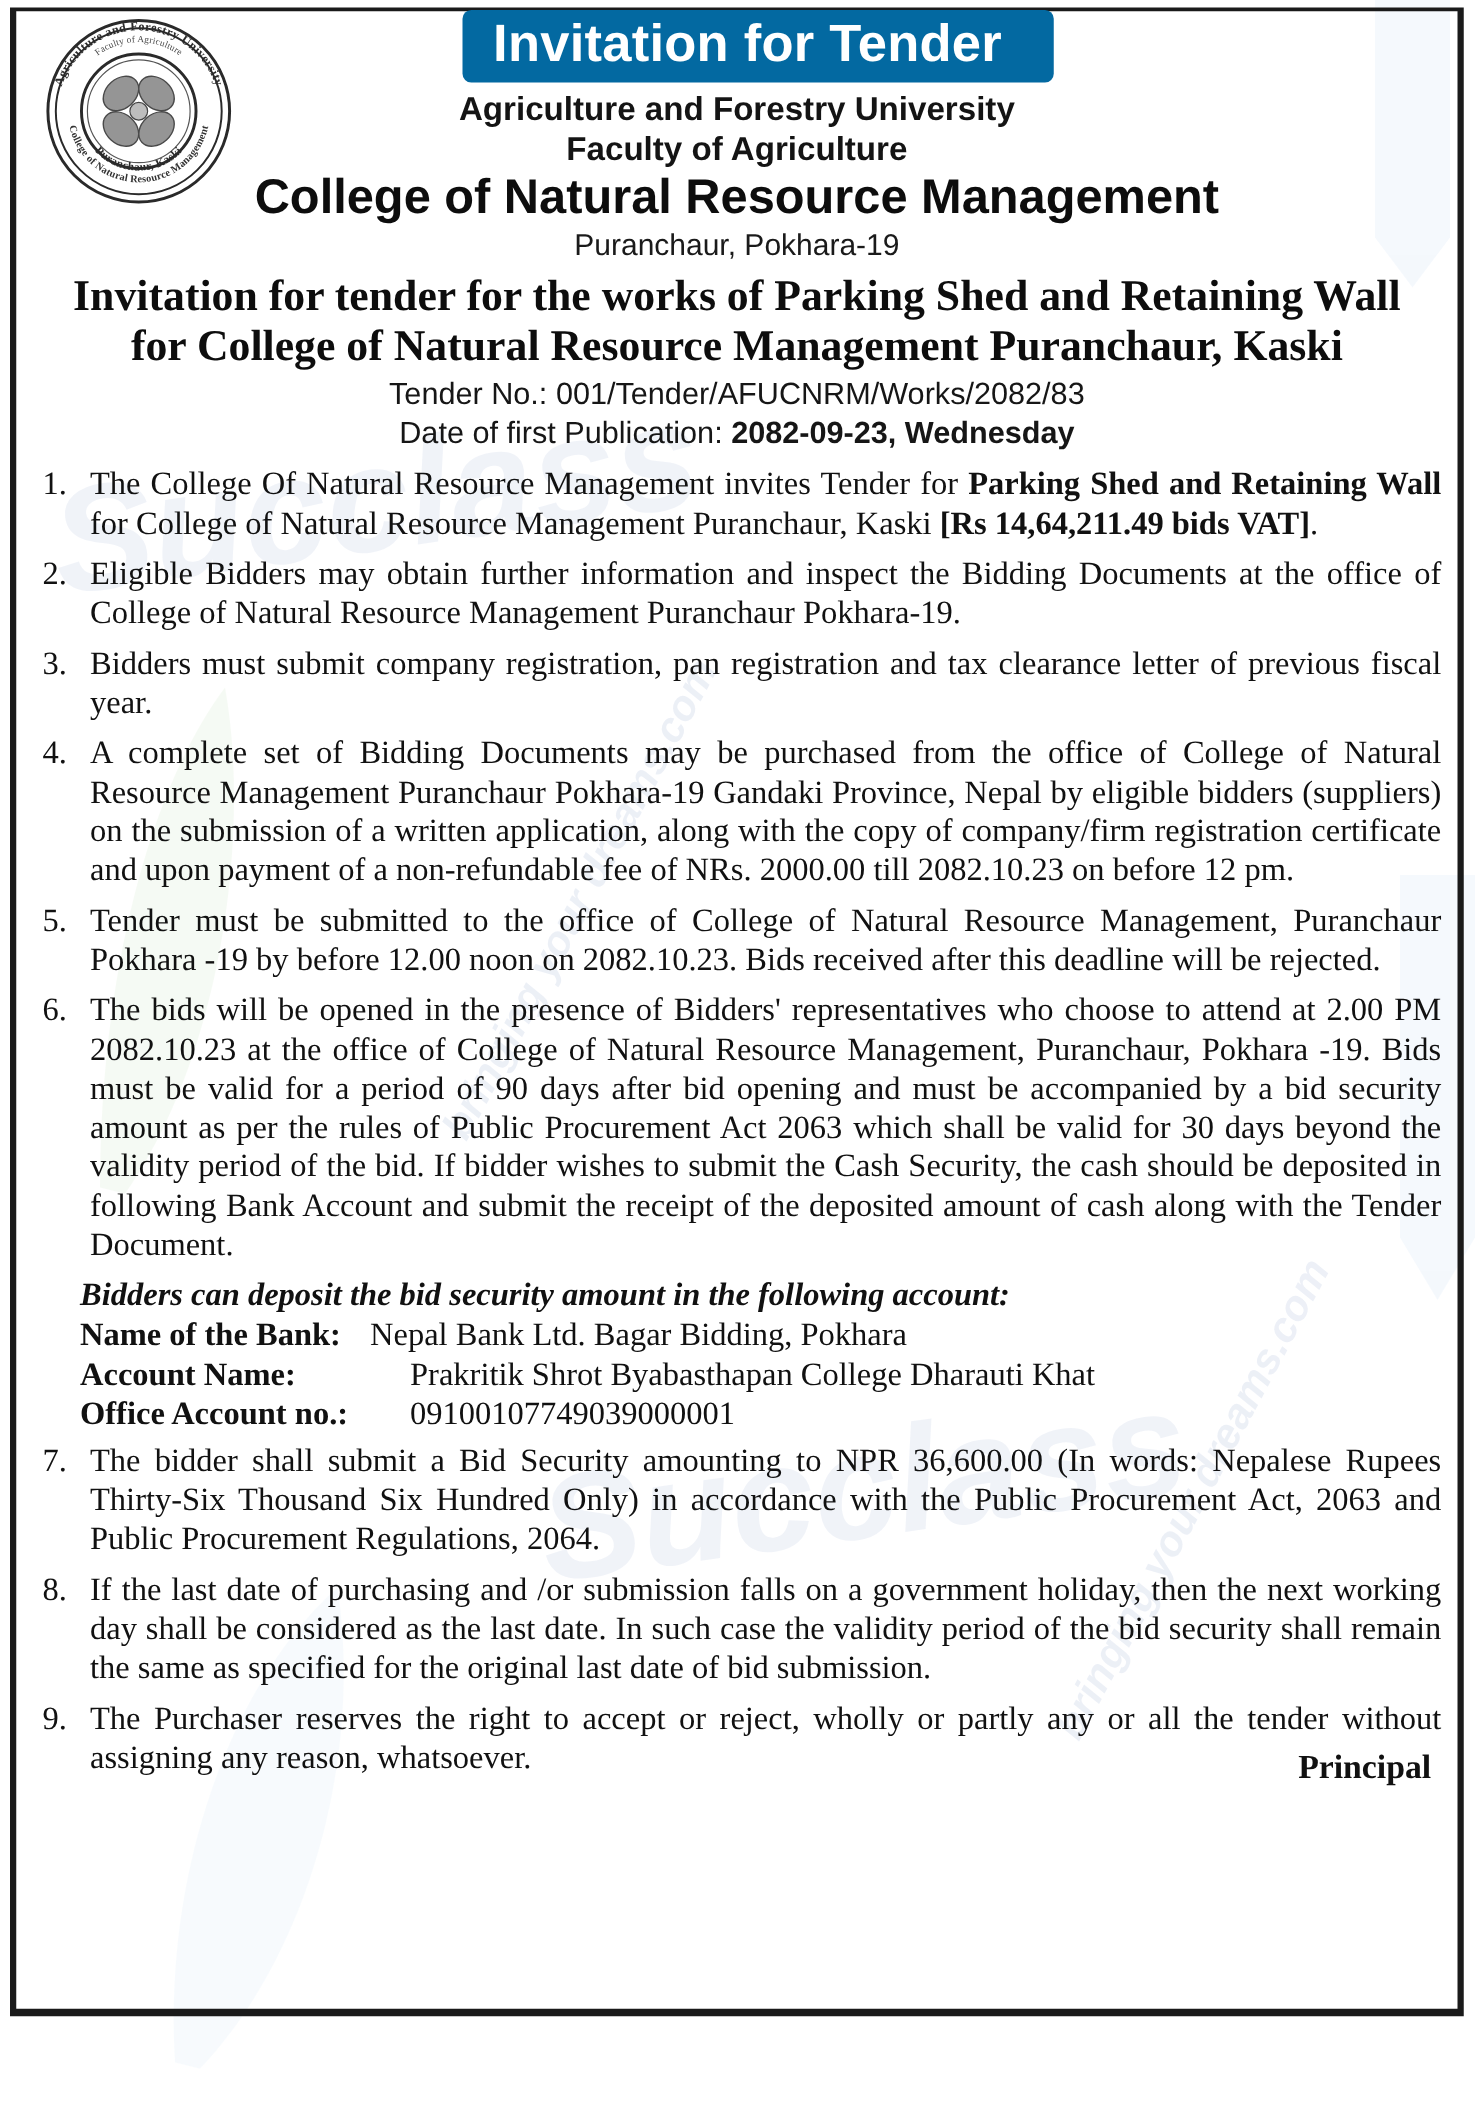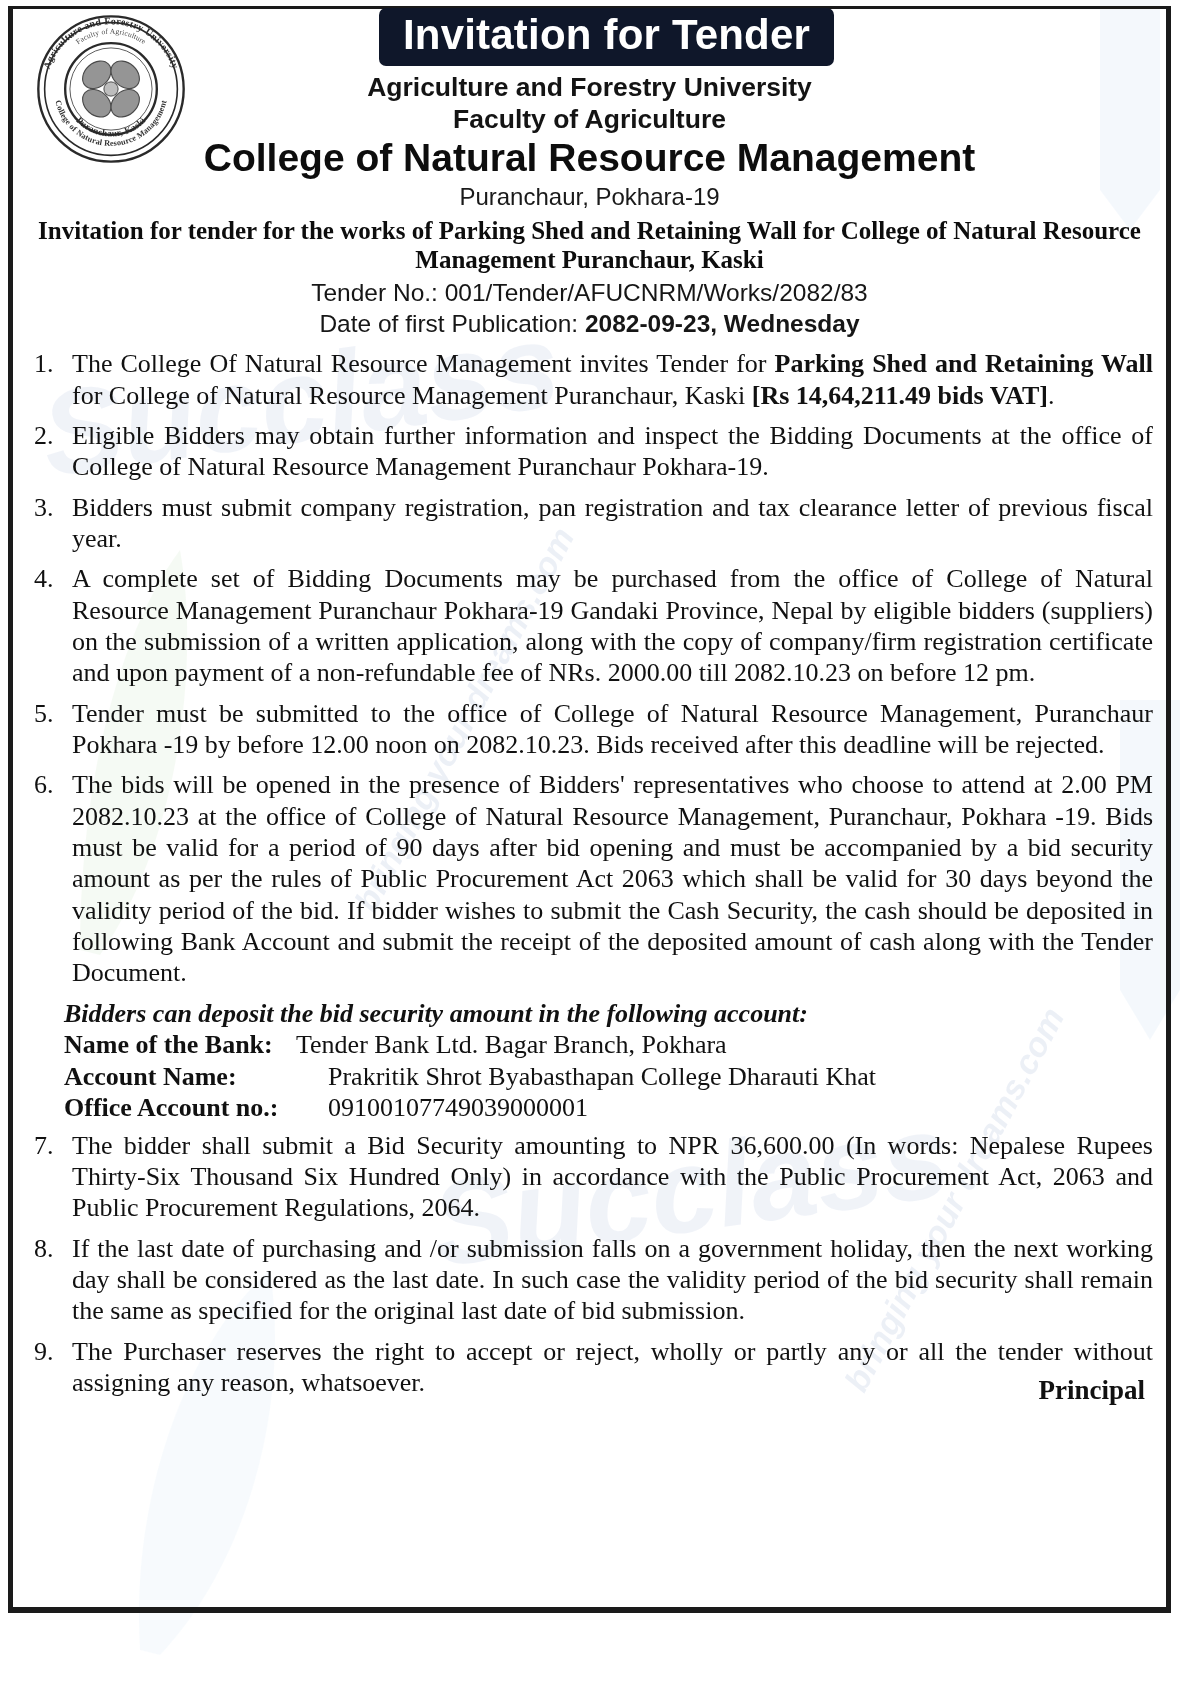--- a/index.html
+++ b/index.html
@@ -83,28 +83,28 @@
     height: 158px;
   }
   .seal svg { display: block; width: 158px; height: 158px; }
 
   .banner-row {
     padding-top: 2px;
     text-align: center;
   }
   .banner {
     display: inline-block;
-    background: #0f172a;
+    background: #0369a1;
     color: #ffffff;
     font-family: "Liberation Sans", "DejaVu Sans", sans-serif;
     font-weight: bold;
     font-size: 42px;
     letter-spacing: .2px;
     line-height: 1.05;
-    padding: 5px 24px 9px 24px;
+    padding: 5px 41px 9px 24px;
     border-radius: 7px;
     margin-left: 34px;
   }
 
   .inst-1, .inst-2 {
     font-family: "Liberation Sans", "DejaVu Sans", sans-serif;
     font-weight: bold;
     color: #141414;
     line-height: 1.16;
   }
@@ -121,21 +121,21 @@
   .inst-4 {
     font-family: Liberation Sans, sans-serif;
     font-size: 24px;
     font-weight: 500;
     margin-top: 4px;
     color: #1a1a1a;
   }
   .subject {
     font-family: "Liberation Serif", "DejaVu Serif", serif;
     font-weight: bold;
-    font-size: 25px;
+    font-size: 35px;
     line-height: 1.14;
     margin-top: 6px;
     padding: 0 10px;
     color: #0d0d0d;
   }
   .tender-no {
     font-family: "Liberation Sans", "DejaVu Sans", sans-serif;
     font-size: 24.5px;
     margin-top: 5px;
     color: #161616;
@@ -324,21 +324,21 @@
           <div class="clause-body"><span>Tender must be submitted to the office of College of Natural Resource Management, Puranchaur Pokhara -19 by before 12.00 noon on 2082.10.23. Bids received after this deadline will be rejected.</span></div>
         </div>
         <div class="clause">
           <div class="clause-num">6.</div>
           <div class="clause-body"><span>The bids will be opened in the presence of Bidders' representatives who choose to attend at 2.00 PM 2082.10.23 at the office of College of Natural Resource Management, Puranchaur, Pokhara -19. Bids must be valid for a period of 90 days after bid opening and must be accompanied by a bid security amount as per the rules of Public Procurement Act 2063 which shall be valid for 30 days beyond the validity period of the bid. If bidder wishes to submit the Cash Security, the cash should be deposited in following Bank Account and submit the receipt of the deposited amount of cash along with the Tender Document.</span></div>
         </div>
         <div class="bank-block">
           <div class="bank-lead">Bidders can deposit the bid security amount in the following account:</div>
           <div class="bank-line">
             <span class="bank-label w1">Name of the Bank:</span>
-            <span class="bank-value">Tender Bank Ltd. Bagar Branch, Pokhara</span>
+            <span class="bank-value">Nepal Bank Ltd. Bagar Bidding, Pokhara</span>
           </div>
           <div class="bank-line">
             <span class="bank-label w2">Account Name:</span>
             <span class="bank-value">Prakritik Shrot Byabasthapan College Dharauti Khat</span>
           </div>
           <div class="bank-line">
             <span class="bank-label w3">Office Account no.:</span>
             <span class="bank-value">09100107749039000001</span>
           </div>
         </div>

